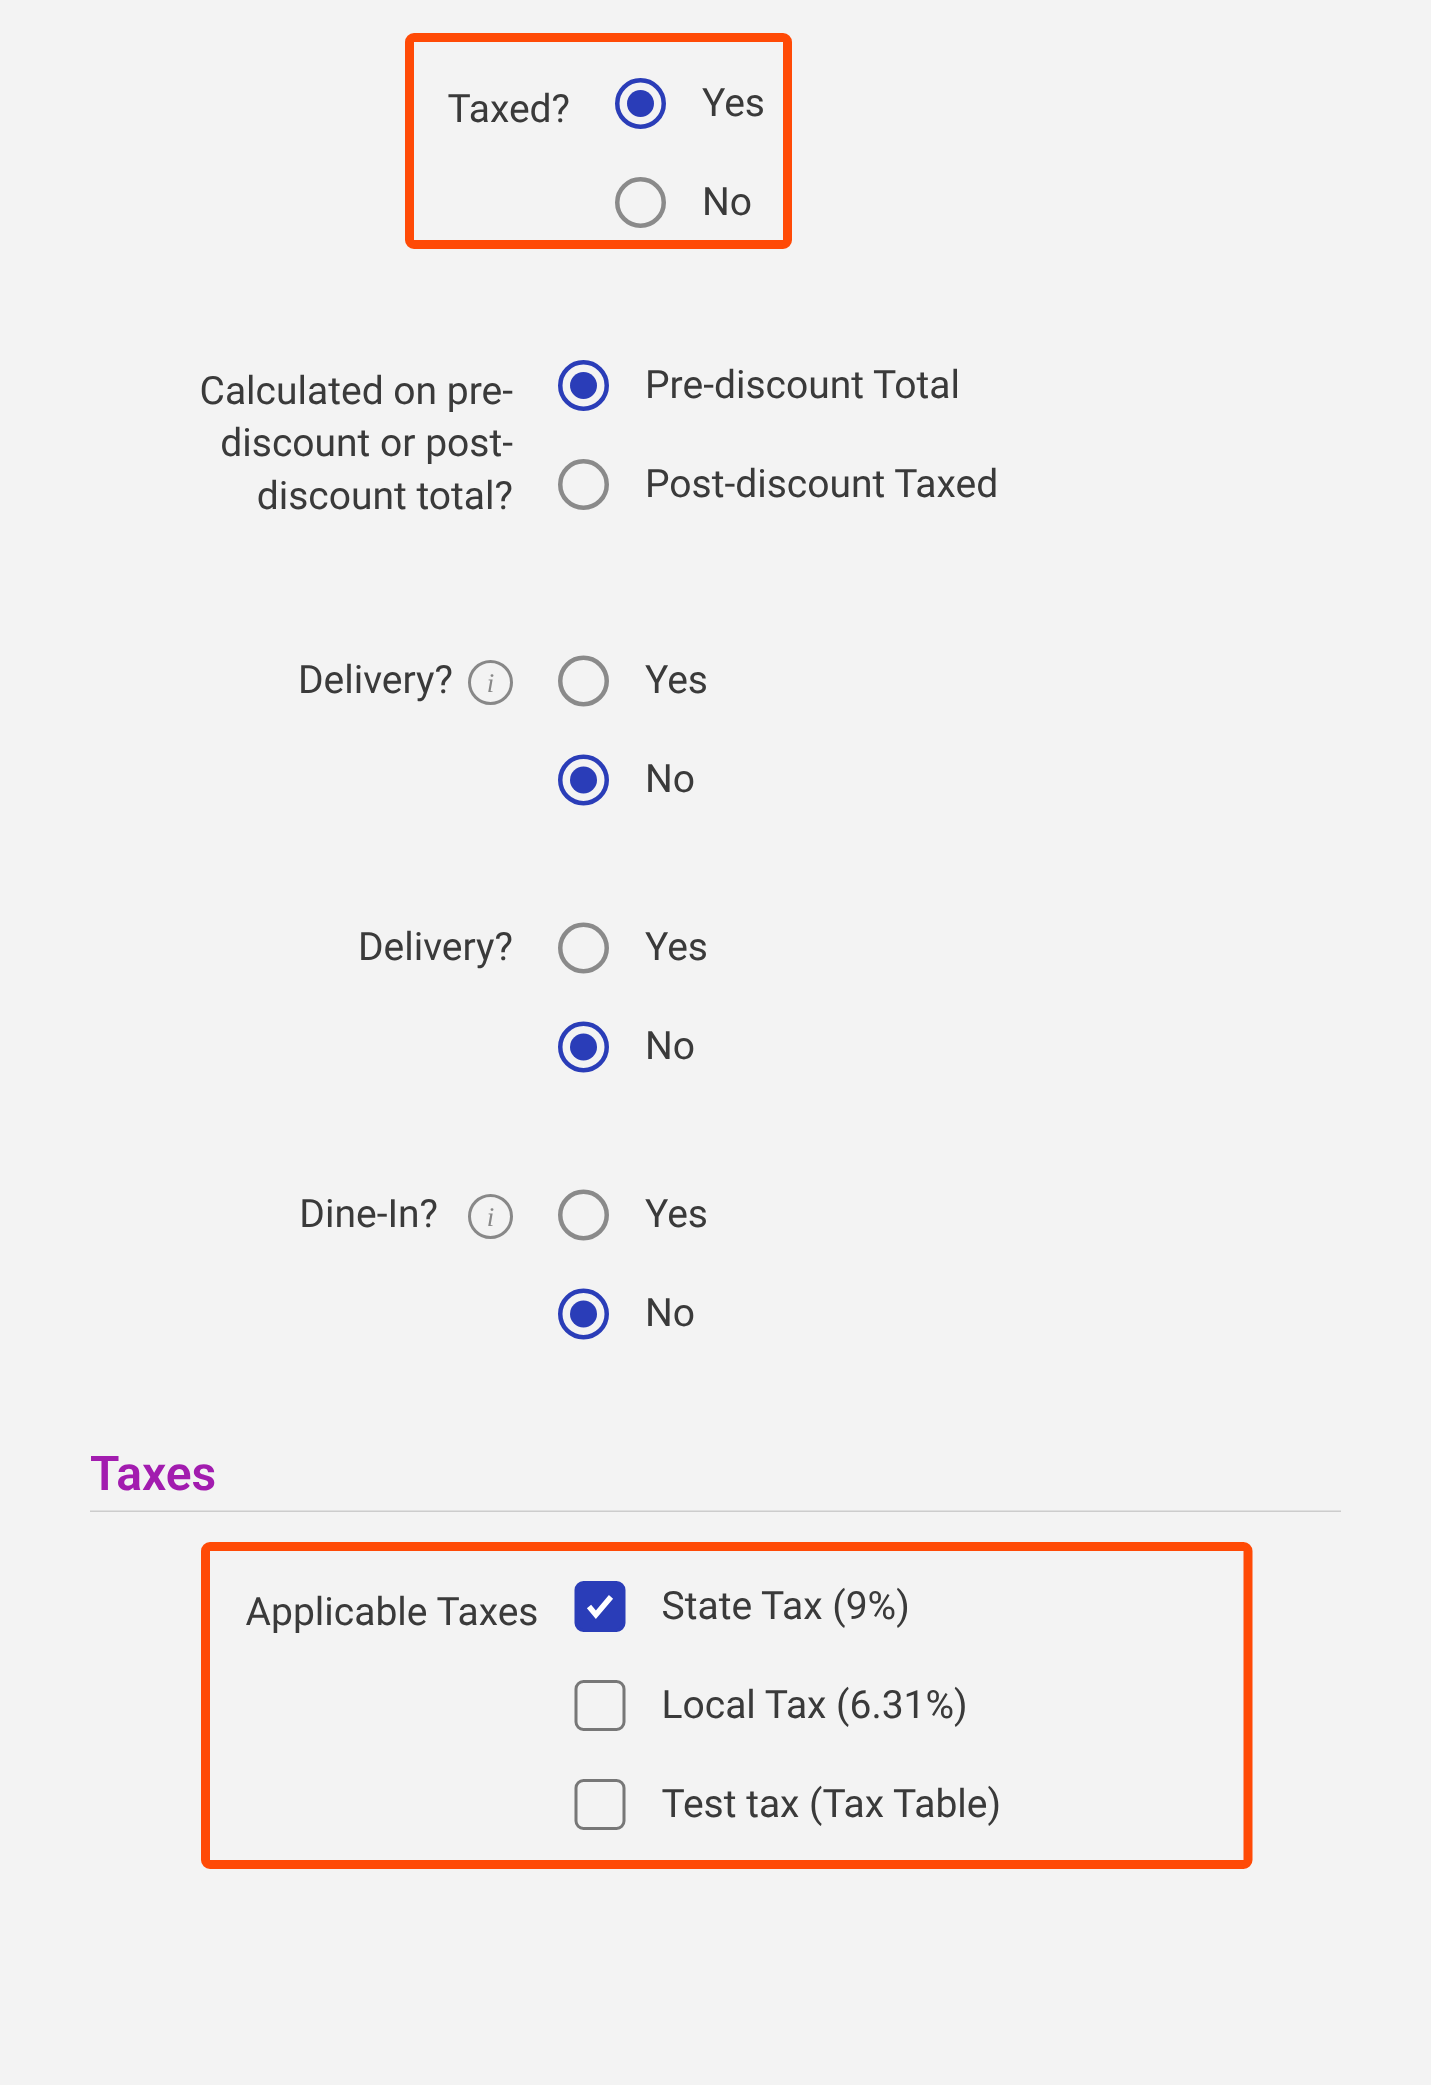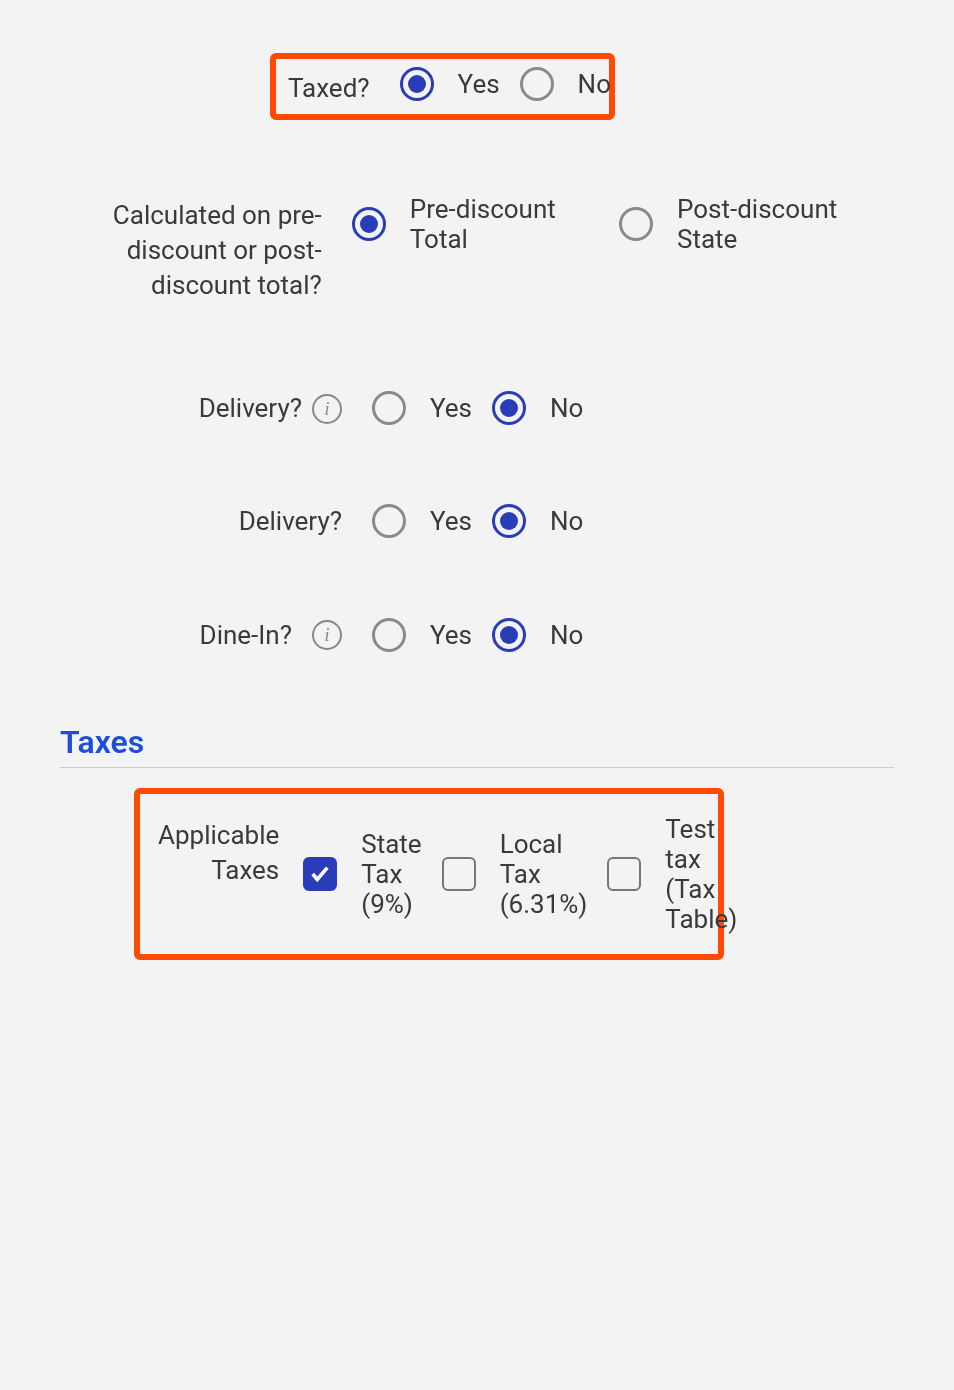--- a/index.html
+++ b/index.html
@@ -36,21 +36,22 @@
     .label-col.centered {
       align-items: center;
     }
 
     .field-label {
       line-height: 1.35;
     }
 
     .options-col {
       display: flex;
-      gap: 20px;
+      flex-direction: column;
+      gap: 32px;
     }
 
     .option-row {
       display: flex;
       align-items: center;
       gap: 24px;
     }
 
     .radio {
       width: 34px;
@@ -95,21 +96,21 @@
       border-radius: 6px;
     }
 
     .section {
       margin-top: 56px;
     }
 
     .section-title {
       font-size: 32px;
       font-weight: 600;
-      color: #1d4ed8;
+      color: #a21caf;
       border-bottom: 1px solid #ccc;
       padding-bottom: 6px;
       margin-bottom: 20px;
     }
 
     .checkbox {
       width: 34px;
       height: 34px;
       border: 2px solid #777;
       border-radius: 6px;
@@ -140,32 +141,31 @@
 
     .spacer-lg {
       height: 60px;
     }
     .spacer-md {
       height: 50px;
     }
 
     .taxed-block {
       margin-left: 210px;
-      width: 345px;
-      padding-top: 8px;
+      width: 258px;
+      padding-top: 24px;
       padding-bottom: 8px;
-      margin-top: 31px;
     }
     .taxed-block .label-col {
       width: 130px;
     }
 
     .applicable-block {
       margin-left: 74px;
-      width: 590px;
+      width: 701px;
       padding: 20px 18px;
     }
     .applicable-block .label-col {
       width: 225px;
       padding-right: 24px;
     }
   </style>
 </head>
 <body>
 
@@ -193,21 +193,21 @@
     <div class="label-col">
       <span class="field-label">Calculated on pre-discount or post-discount total?</span>
     </div>
     <div class="options-col">
       <div class="option-row">
         <span class="radio selected"></span>
         <span>Pre-discount Total</span>
       </div>
       <div class="option-row">
         <span class="radio"></span>
-        <span>Post-discount State</span>
+        <span>Post-discount Taxed</span>
       </div>
     </div>
   </div>
 
   <div class="spacer-lg"></div>
 
   <div class="field-row">
     <div class="label-col centered" style="padding-top:0;">
       <span class="field-label">Delivery?</span>
       <span class="info-icon">i</span>

